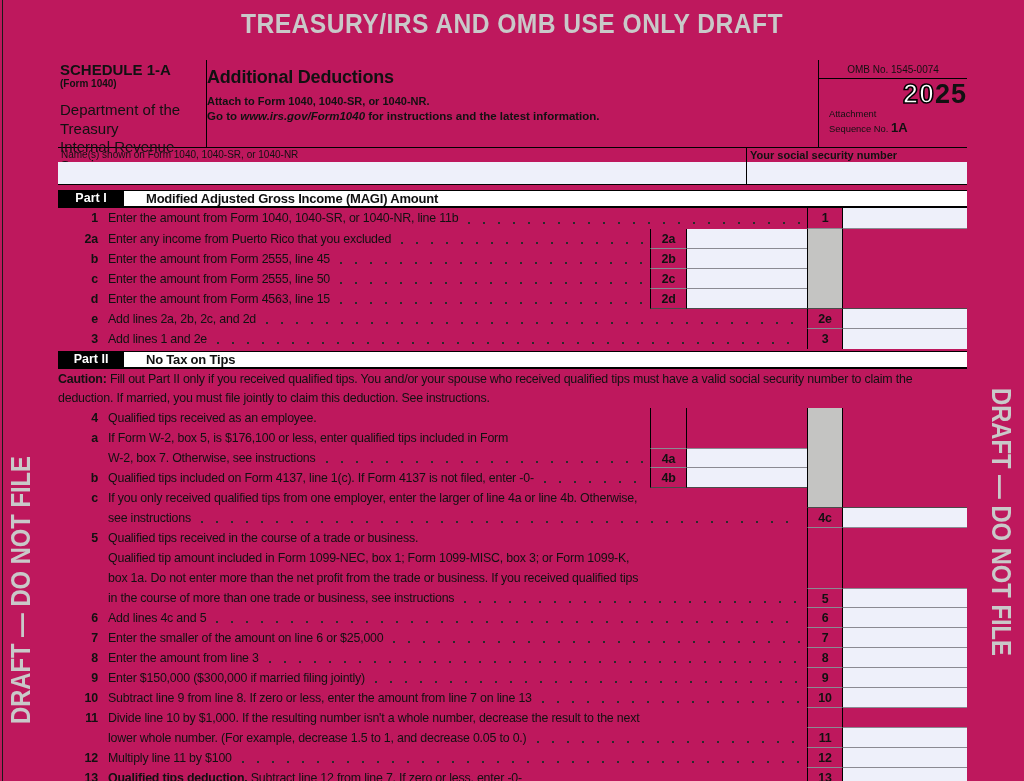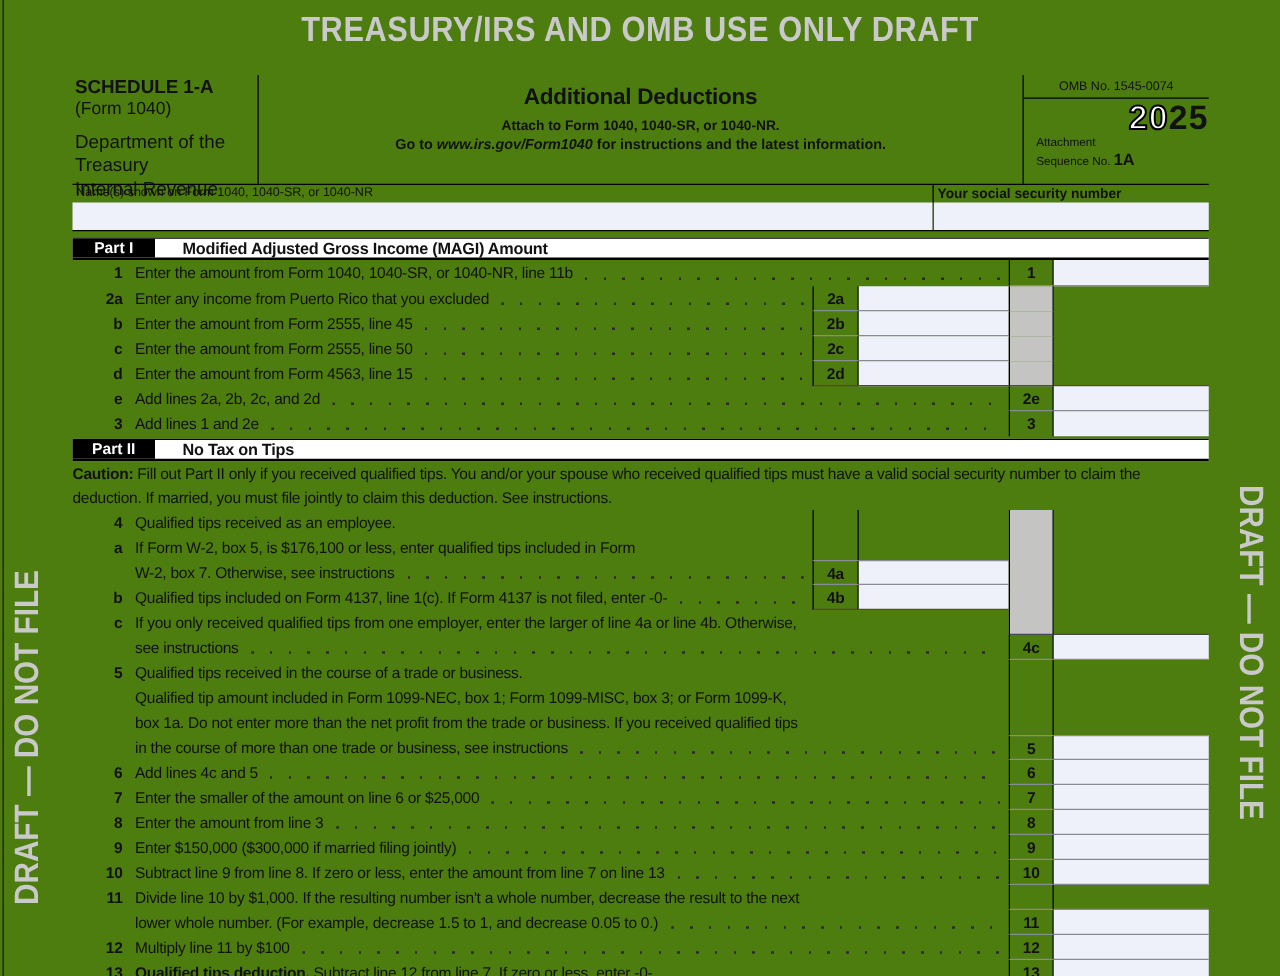--- a/index.html
+++ b/index.html
@@ -1,37 +1,37 @@
 <!DOCTYPE html>
 <html><head>
 <meta charset="utf-8">
 <style>
   * { margin:0; padding:0; box-sizing:border-box; }
   html,body { background:#fff; }
   .page {
-    position:relative; width:1024px; height:781px; background:#4d7c0f; overflow:hidden;
+    position:relative; width:1024px; height:781px; background:#be185d; overflow:hidden;
     font-family:"Liberation Sans", sans-serif; color:#111;
   }
   .page-left-border { position:absolute; left:2px; top:0; bottom:0; width:1px; background:#1a1a1a; }
 
   
   .wm { color:#c9c9c9; font-weight:bold; white-space:nowrap; position:absolute; user-select:none; }
   .wm-top { top:8px; left:50%; font-size:28px; transform:translateX(-50%) scaleX(0.88); letter-spacing:0.5px; }
   .wm-left { left:6px; top:724px; font-size:27px; transform-origin:0 0; transform:rotate(-90deg) scaleX(0.88); }
   .wm-right { left:1016px; top:388px; font-size:27px; transform-origin:0 0; transform:rotate(90deg) scaleX(0.88); }
 
   .content { position:absolute; left:58px; top:60px; width:909px; }
 
   
   .header { display:flex; border-bottom:1px solid #000; height:88px; }
   .h-left { width:149px; border-right:1.5px solid #000; padding:1px 4px 0 2px; }
   .h-sched { font-size:15px; font-weight:bold; line-height:1.15; }
-  .h-form  { font-size:14px; font-weight:normal; line-height:1.15; }
+  .h-form  { font-size:10px; font-weight:bold; line-height:1.15; }
   .h-dept  { font-size:15px; margin-top:11px; line-height:1.25; }
-  .h-center { flex:1; text-align:center; padding-top:7px; }
+  .h-center { flex:1; padding-top:7px; }
   .h-title { font-size:18px; font-weight:bold; letter-spacing:-0.2px; }
   .h-attach { font-size:11px; font-weight:bold; margin-top:7px; }
   .h-goto { font-size:11.5px; font-weight:bold; margin-top:3px; }
   .h-goto i { font-style:italic; }
   .h-right { width:149px; border-left:1.5px solid #000; text-align:center; }
   .h-omb { font-size:10px; padding:4px 0 3px 0; border-bottom:1px solid #000; }
   .h-year { font-size:27px; font-weight:bold; letter-spacing:1px; line-height:1.05; margin-top:1px;text-align:right; }
   .h-year .yr-outline { color:#fff; -webkit-text-stroke:1.6px #000; font-weight:bold; }
   .h-attseq { font-size:9.4px; text-align:left; padding-left:10px; line-height:1.2; margin-top:0px; }
   .h-attseq b { font-size:13px;text-align:right; }

